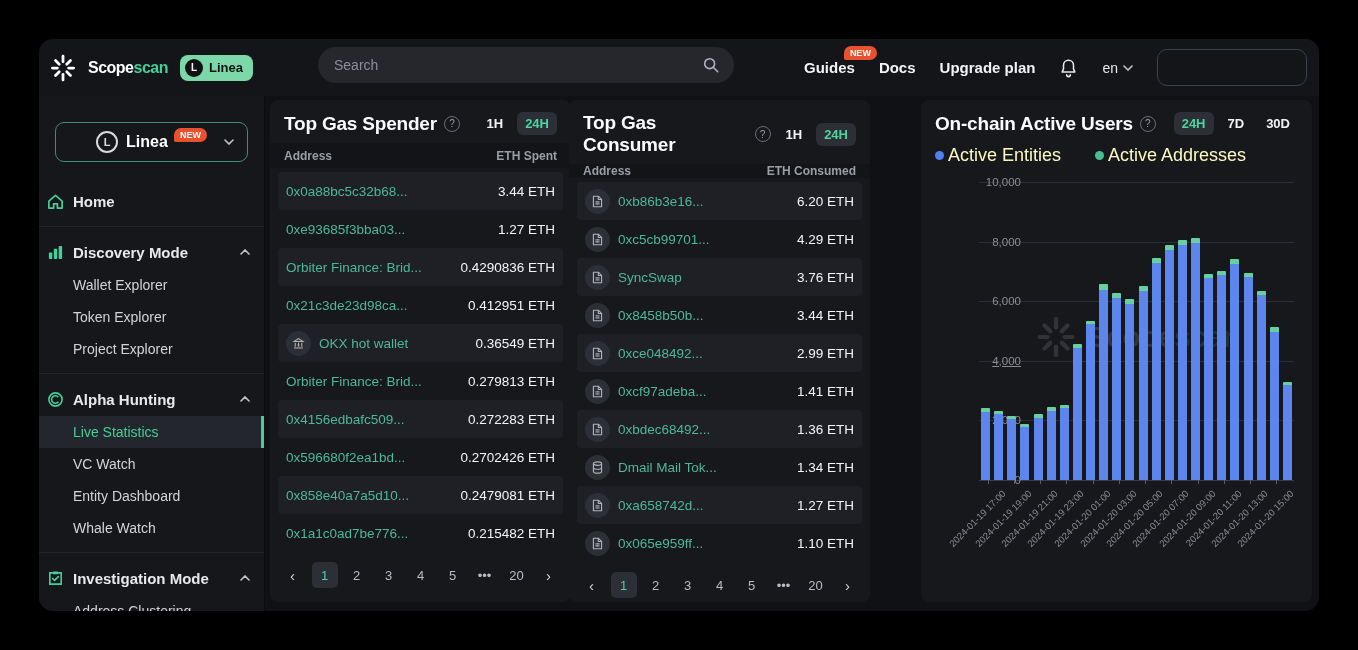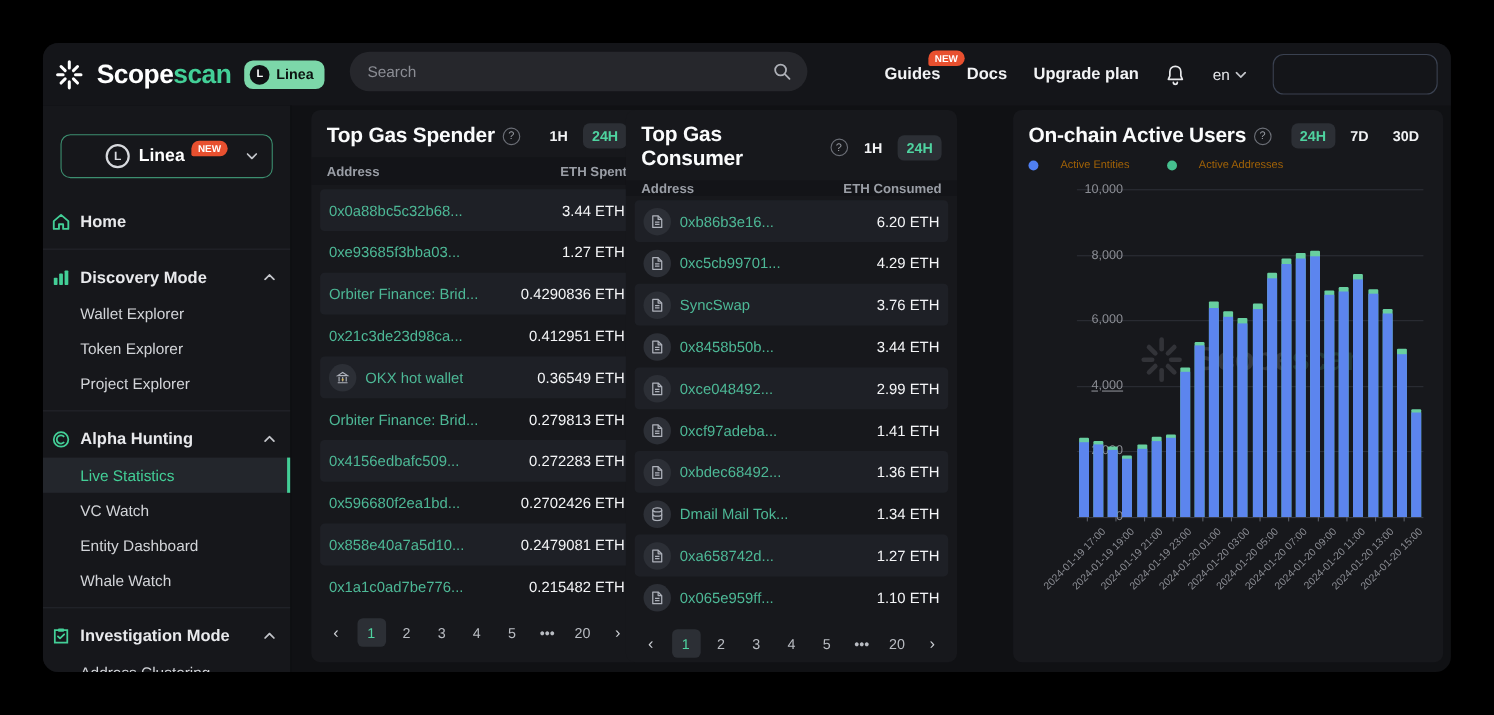--- a/index.html
+++ b/index.html
@@ -6,21 +6,21 @@
   html,body { width:1358px; height:650px; background:#000; overflow:hidden;
               font-family:"Liberation Sans", sans-serif; }
   .app { position:absolute; left:39px; top:39px; width:1280px; height:572px;
          background:#101114; border-radius:14px; overflow:hidden; color:#e9eaec; }
 
   
   .topbar { position:absolute; left:0; top:0; width:100%; height:57px;
             background:#141519; display:flex; align-items:center; }
   .brand { display:flex; align-items:center; gap:10px; padding-left:9px; }
   .brand-mark { width:30px; height:30px; color:#fff; }
-  .brand-name { font-size:24px; font-weight:700; letter-spacing:-0.5px; color:#fff; }
+  .brand-name { font-size:16px; font-weight:700; letter-spacing:-0.5px; color:#fff; }
   .brand-name .green { color:#43cf97; }
   .chain-pill { display:flex; align-items:center; gap:6px; background:#7cd7a9;
                 color:#0c1210; font-weight:700; font-size:13px; border-radius:8px;
                 padding:4px 10px 4px 5px; margin-left:2px; }
   .chain-pill .dot { width:18px; height:18px; background:#101114; border-radius:50%;
                 color:#fff; font-size:10px; font-weight:700; display:flex;
                 align-items:center; justify-content:center; }
   .search { position:absolute; left:279px; top:8px; width:416px; height:36px;
             background:#26272c; border-radius:18px; display:flex; align-items:center;
             padding:0 14px 0 16px; }
@@ -63,21 +63,21 @@
   .snav-sub { display:block; }
   .snav-sub .sub { height:32px; display:flex; align-items:center; padding-left:34px;
               font-size:14px; color:#d2d4d8; cursor:pointer; }
   .snav-sub .sub.active { background:#23262c; color:#43cf97;
               border-right:3px solid #43cf97; }
   .sdiv { height:1px; background:#24262c; margin:8px 0; }
 
   
   .panel { position:absolute; top:61px; height:502px; background:#17181c;
            border-radius:8px; display:flex; flex-direction:column; overflow:hidden; }
-  .panel.p1 { left:244px; width:301px; }
+  .panel.p1 { left:231px; width:301px; }
   .panel.p2 { left:530px; width:301px; }
   .panel.p3 { left:882px; width:391px; }
   .panel-head { display:flex; align-items:center; padding:12px 14px 8px 14px; gap:7px; }
   .panel-title { font-size:19px; font-weight:700; color:#fafbfc; letter-spacing:-0.2px; }
   .help { width:16px; height:16px; border:1px solid #6b6e76; color:#9a9da4;
           border-radius:50%; font-size:10px; display:flex; align-items:center;
           justify-content:center; flex:none; cursor:pointer; }
   .toggles { margin-left:auto; display:flex; align-items:center; gap:6px; }
   .toggle { font-size:13px; font-weight:700; color:#f2f3f5; padding:4px 8px;
             border-radius:6px; cursor:pointer; }
@@ -100,21 +100,21 @@
 
   .pager { margin-top:auto; display:flex; align-items:center; justify-content:center;
            gap:6px; padding:10px 0 14px 0; }
   .pg { min-width:26px; height:26px; border-radius:5px; display:flex; align-items:center;
         justify-content:center; font-size:13px; color:#b9bcc2; cursor:pointer; }
   .pg.on { background:#2c2f35; color:#4fd3a0; }
   .pg.arrow { color:#cfd2d7; font-size:15px; }
 
   
   .legend { display:flex; gap:34px; padding:2px 14px 10px 14px; }
-  .lg { display:flex; align-items:center; gap:20px; font-size:10px; color:#a16207; }
+  .lg { display:flex; align-items:center; gap:4px; font-size:18px; color:#fef9c3; }
   .lg .swatch { width:9px; height:9px; border-radius:50%; }
   .chart-wrap { position:relative; flex:1; padding:6px 18px 0 10px; }
   .chart-area { position:relative; margin-left:48px; height:298px; }
   .gridline { position:absolute; left:0; right:0; height:1px; background:#2c2e36; }
   .gridline.base { background:#3a3d46; }
   .ytick { position:absolute; right:calc(100% - 42px); transform:translateY(-50%);
            font-size:11.5px; color:#8b8d94; }
   .bars { position:absolute; left:2px; right:2px; top:0; bottom:0; display:flex;
           align-items:flex-end; justify-content:space-between; }
   .bar { width:9px; background:#68cfa0; position:relative; border-radius:1px 1px 0 0;

